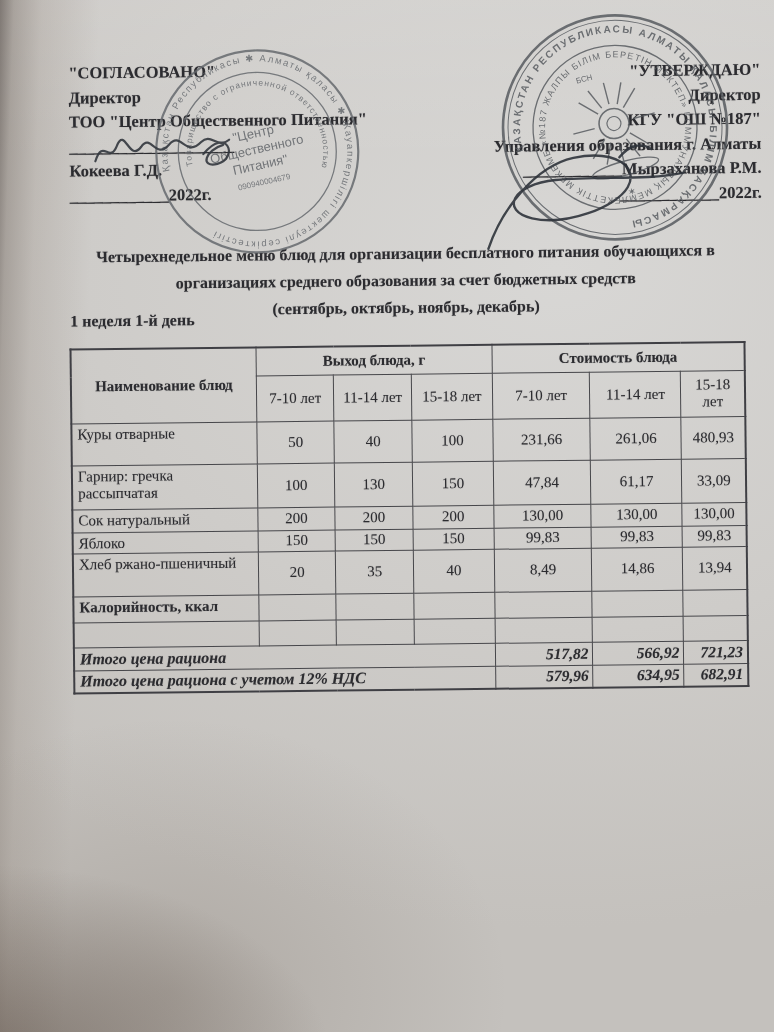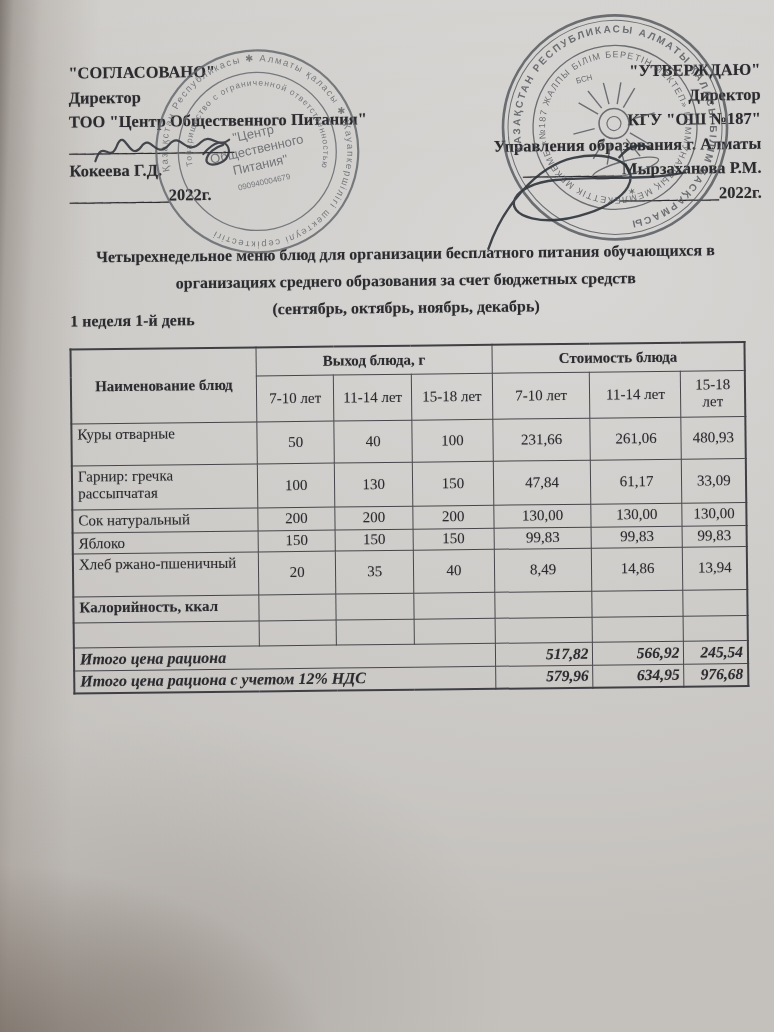--- a/index.html
+++ b/index.html
@@ -255,24 +255,24 @@
           <td class="num"></td>
           <td class="num"></td>
           <td class="num"></td>
           <td class="num"></td>
           <td class="num"></td>
         </tr>
         <tr class="total">
           <td colspan="4" class="tlabel">Итого цена рациона</td>
           <td class="tval">517,82</td>
           <td class="tval">566,92</td>
-          <td class="tval">245,54</td>
+          <td class="tval">721,23</td>
         </tr>
         <tr class="total">
           <td colspan="4" class="tlabel">Итого цена рациона с учетом 12% НДС</td>
           <td class="tval">579,96</td>
           <td class="tval">634,95</td>
-          <td class="tval">976,68</td>
+          <td class="tval">682,91</td>
         </tr>
       </tbody>
   </table>
 
 </div>
 
 </body></html>

